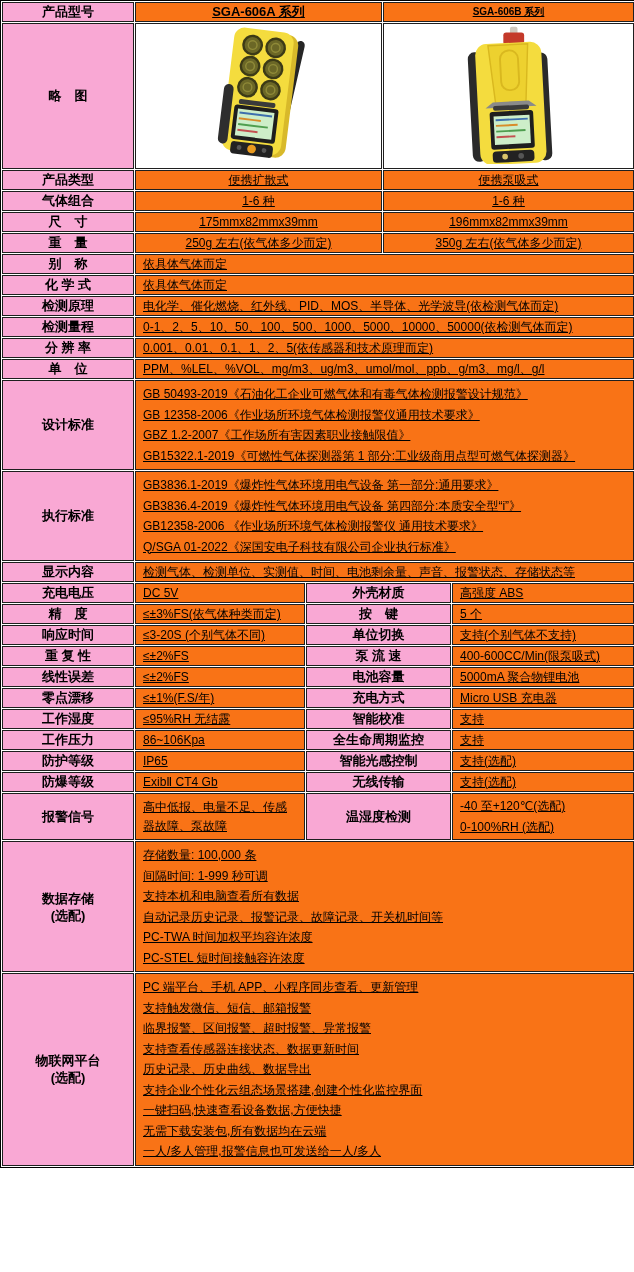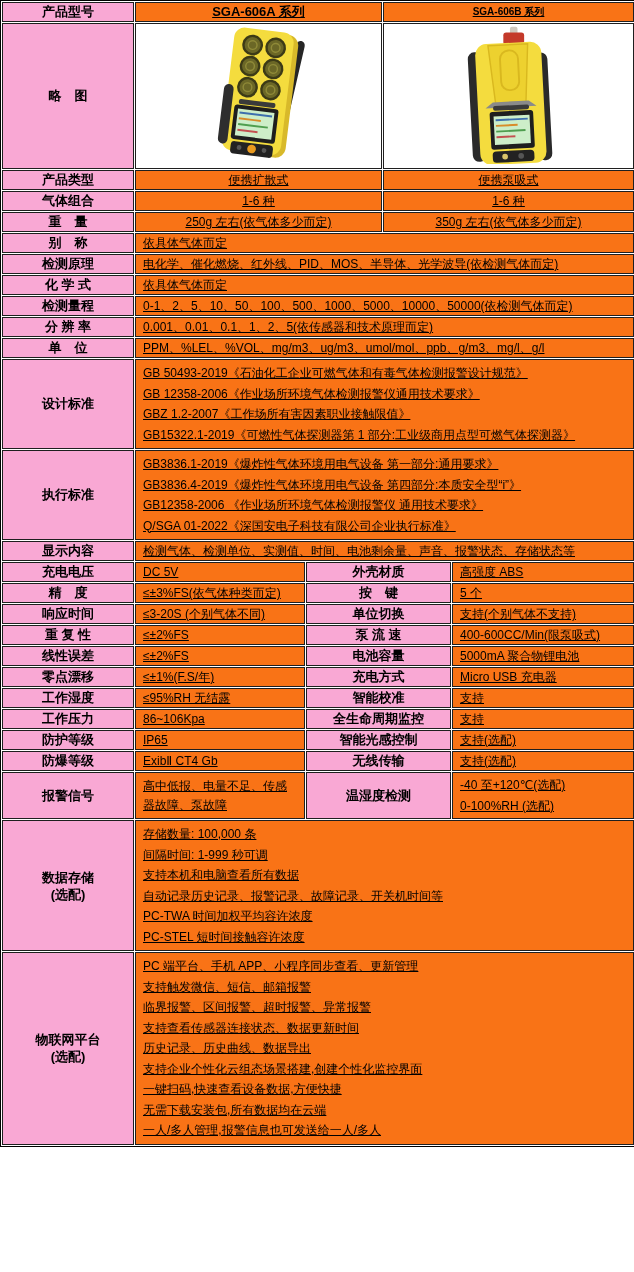--- a/index.html
+++ b/index.html
@@ -111,36 +111,41 @@
     <td class="lbl">产品类型</td>
     <td class="val ctr" colspan="2">便携扩散式</td>
     <td class="val ctr" colspan="2">便携泵吸式</td>
   </tr>
   <tr class="single">
     <td class="lbl">气体组合</td>
     <td class="val ctr" colspan="2">1-6 种</td>
     <td class="val ctr" colspan="2">1-6 种</td>
   </tr>
   <tr class="single">
+    <td class="lbl">尺　寸</td>
+    <td class="val ctr" colspan="2">175mmx82mmx39mm</td>
+    <td class="val ctr" colspan="2">196mmx82mmx39mm</td>
+  </tr>
+  <tr class="single">
     <td class="lbl">重　量</td>
     <td class="val ctr" colspan="2">250g 左右(依气体多少而定)</td>
     <td class="val ctr" colspan="2">350g 左右(依气体多少而定)</td>
   </tr>
 
   <tr class="single">
     <td class="lbl">别　称</td>
     <td class="val" colspan="4">依具体气体而定</td>
   </tr>
   <tr class="single">
+    <td class="lbl">化 学 式</td>
+    <td class="val" colspan="4">依具体气体而定</td>
+  </tr>
+  <tr class="single">
     <td class="lbl">检测原理</td>
     <td class="val" colspan="4">电化学、催化燃烧、红外线、PID、MOS、半导体、光学波导(依检测气体而定)</td>
-  </tr>
-  <tr class="single">
-    <td class="lbl">化 学 式</td>
-    <td class="val" colspan="4">依具体气体而定</td>
   </tr>
   <tr class="single">
     <td class="lbl">检测量程</td>
     <td class="val" colspan="4">0-1、2、5、10、50、100、500、1000、5000、10000、50000(依检测气体而定)</td>
   </tr>
   <tr class="single">
     <td class="lbl">分 辨 率</td>
     <td class="val" colspan="4">0.001、0.01、0.1、1、2、5(依传感器和技术原理而定)</td>
   </tr>
   <tr class="single">

